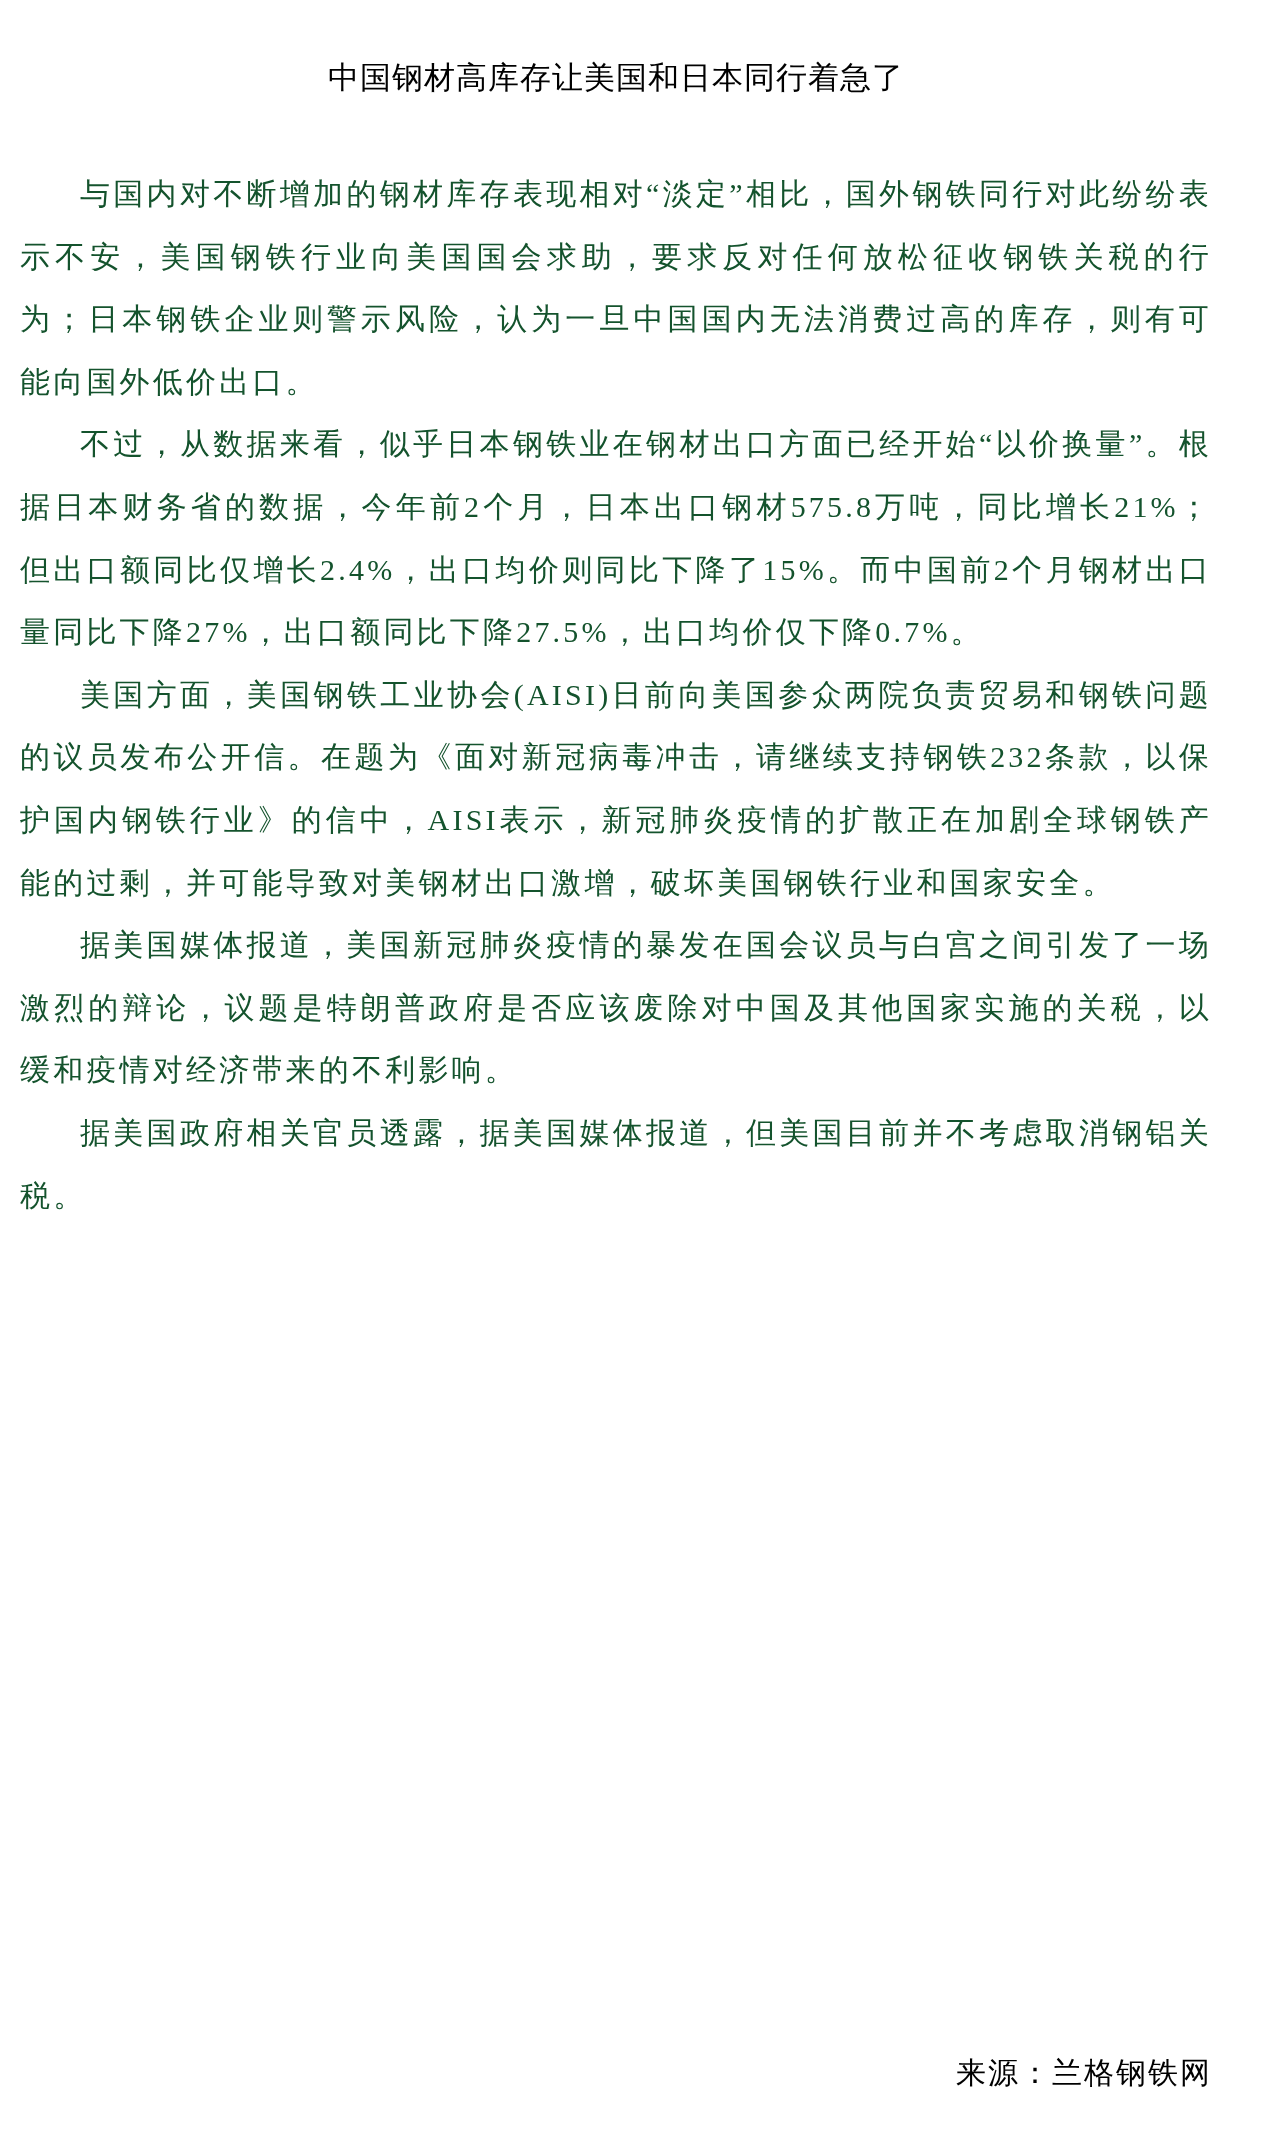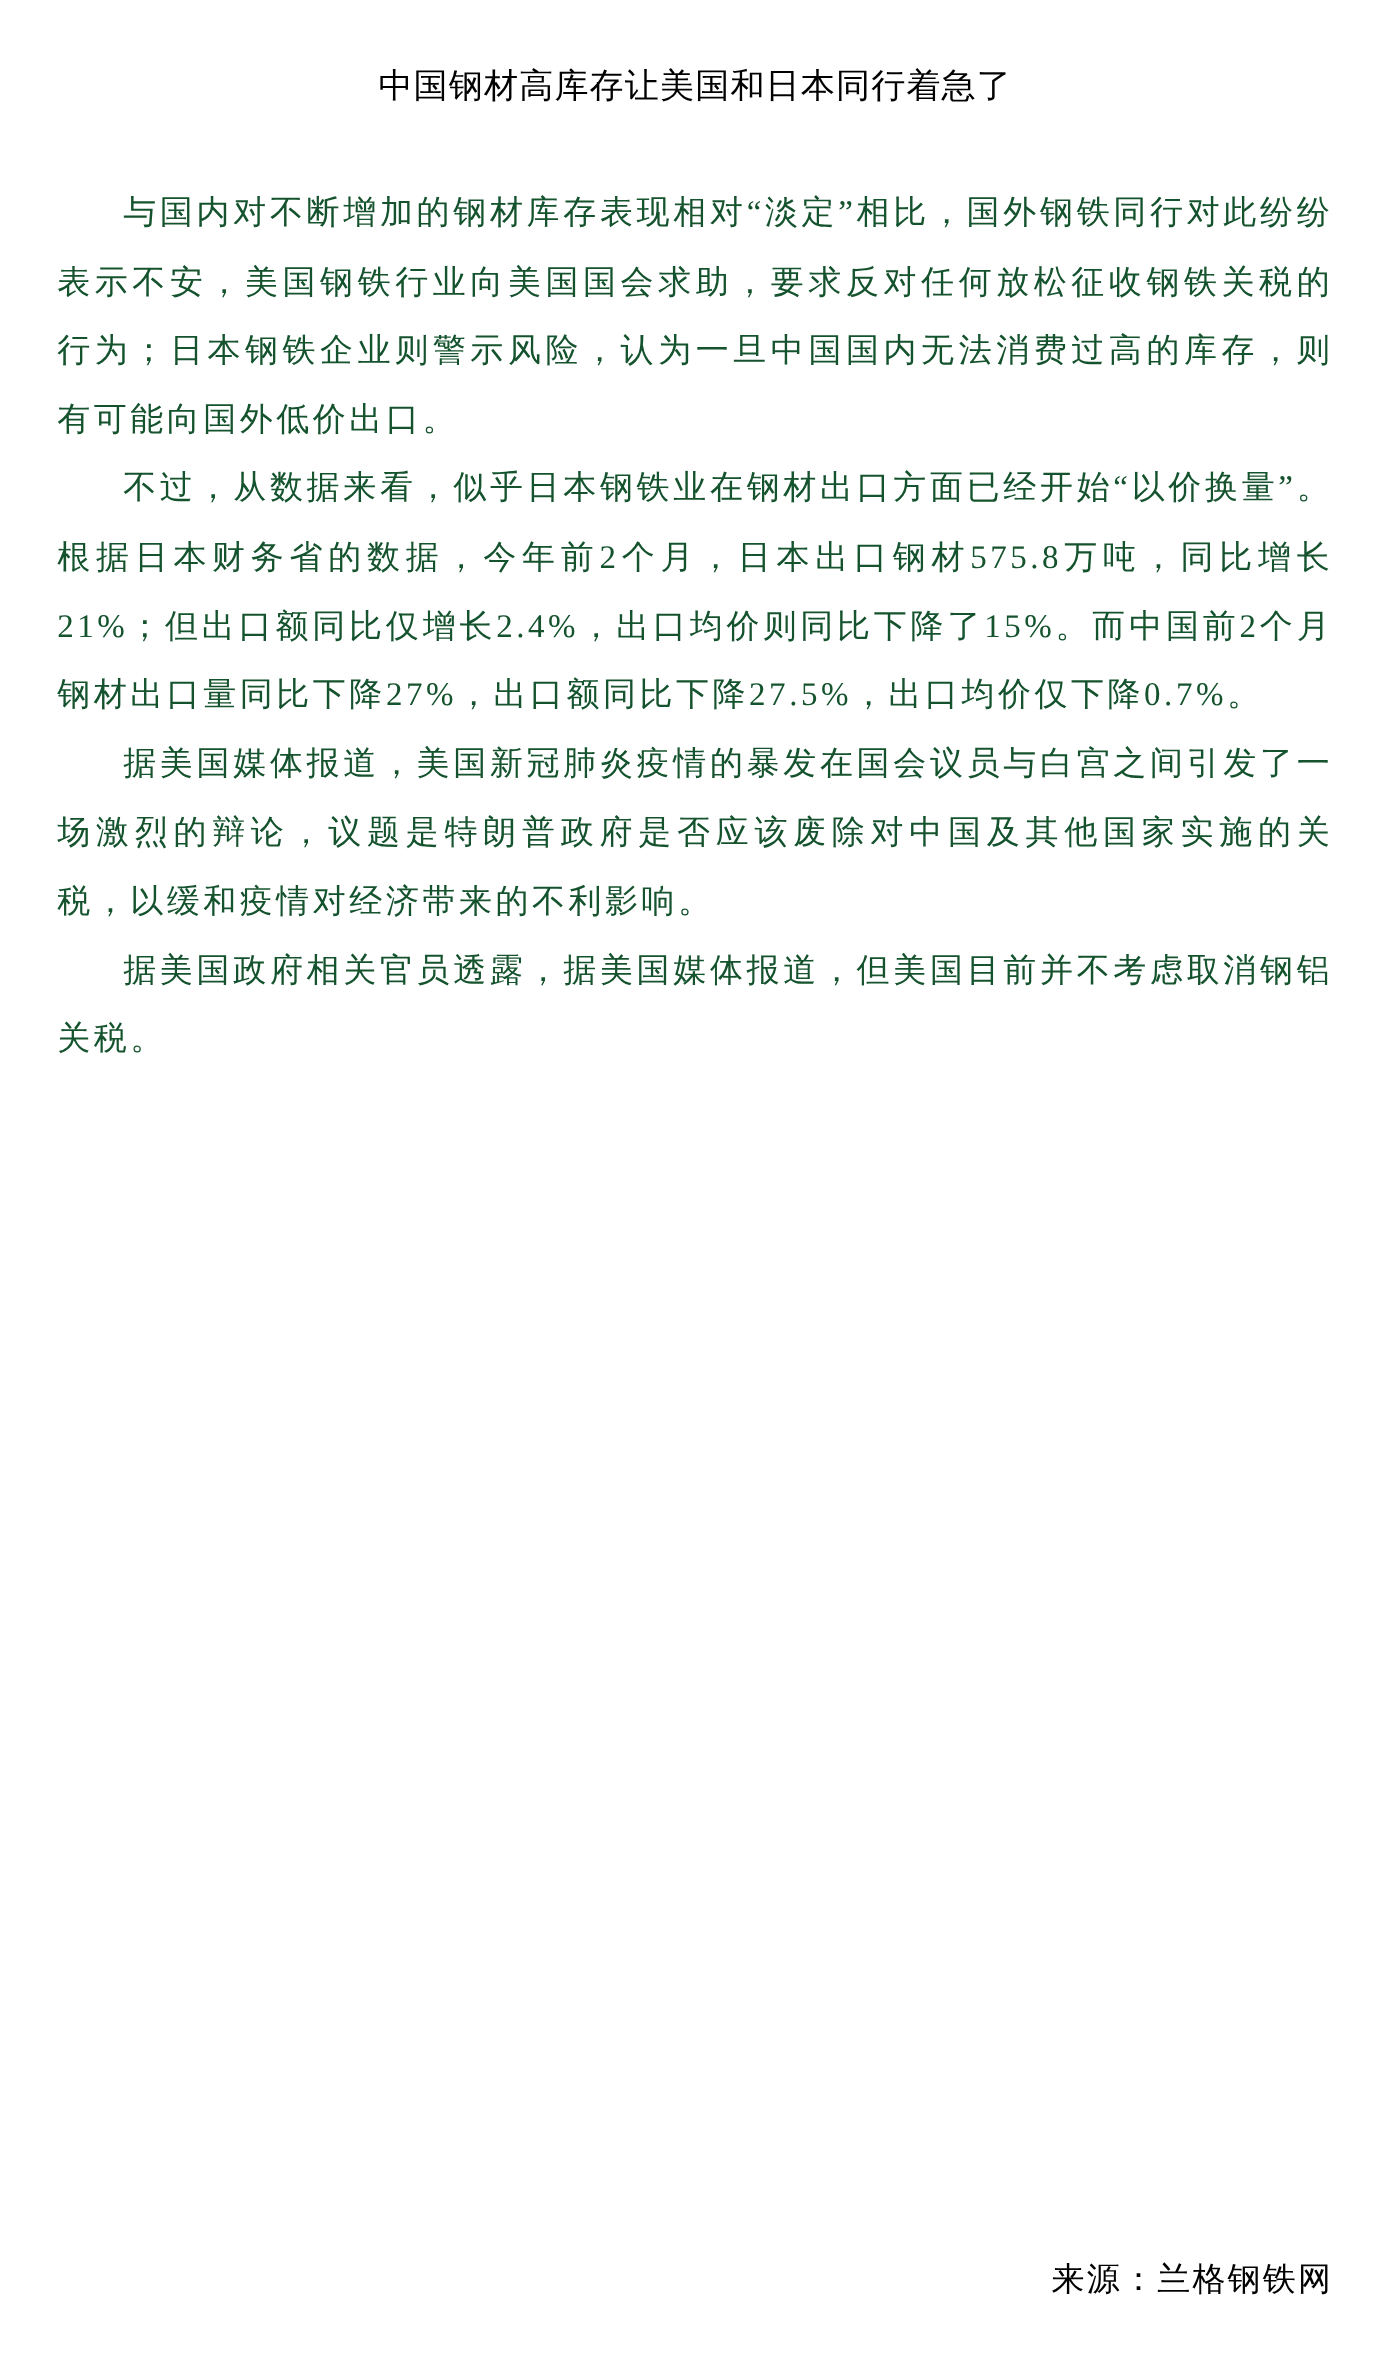--- a/index.html
+++ b/index.html
@@ -7,21 +7,21 @@
     padding: 0;
     background: #ffffff;
   }
   .page {
     position: relative;
     width: 1262px;
     height: 2148px;
     background: #ffffff;
     color: #000000;
     box-sizing: border-box;
-    padding: 45px 50px 0 52px;
+    padding: 45px 50px 0 20px;
     font-family: "Liberation Serif", "DejaVu Serif", serif;
     overflow: hidden;
   }
   .article-title {
     text-align: center;
     font-size: 31px;
     font-weight: normal;
     letter-spacing: 1px;
     line-height: 42px;
     margin: 12px 0 0 0;
@@ -55,19 +55,20 @@
 </head>
 <body>
 
 <div class="page">
 
   <h1 class="article-title">中国钢材高库存让美国和日本同行着急了</h1>
 
   <div class="article-body">
     <p>与国内对不断增加的钢材库存表现相对“淡定”相比，国外钢铁同行对此纷纷表示不安，美国钢铁行业向美国国会求助，要求反对任何放松征收钢铁关税的行为；日本钢铁企业则警示风险，认为一旦中国国内无法消费过高的库存，则有可能向国外低价出口。</p>
     <p>不过，从数据来看，似乎日本钢铁业在钢材出口方面已经开始“以价换量”。根据日本财务省的数据，今年前2个月，日本出口钢材575.8万吨，同比增长21%；但出口额同比仅增长2.4%，出口均价则同比下降了15%。而中国前2个月钢材出口量同比下降27%，出口额同比下降27.5%，出口均价仅下降0.7%。</p>
+    <p>美国方面，美国钢铁工业协会(AISI)日前向美国参众两院负责贸易和钢铁问题的议员发布公开信。在题为《面对新冠病毒冲击，请继续支持钢铁232条款，以保护国内钢铁行业》的信中，AISI表示，新冠肺炎疫情的扩散正在加剧全球钢铁产能的过剩，并可能导致对美钢材出口激增，破坏美国钢铁行业和国家安全。</p>
     <p>据美国媒体报道，美国新冠肺炎疫情的暴发在国会议员与白宫之间引发了一场激烈的辩论，议题是特朗普政府是否应该废除对中国及其他国家实施的关税，以缓和疫情对经济带来的不利影响。</p>
     <p>据美国政府相关官员透露，据美国媒体报道，但美国目前并不考虑取消钢铝关税。</p>
   </div>
 
   <div class="source-line">来源：兰格钢铁网</div>
 
 </div>
 
 </body></html>

